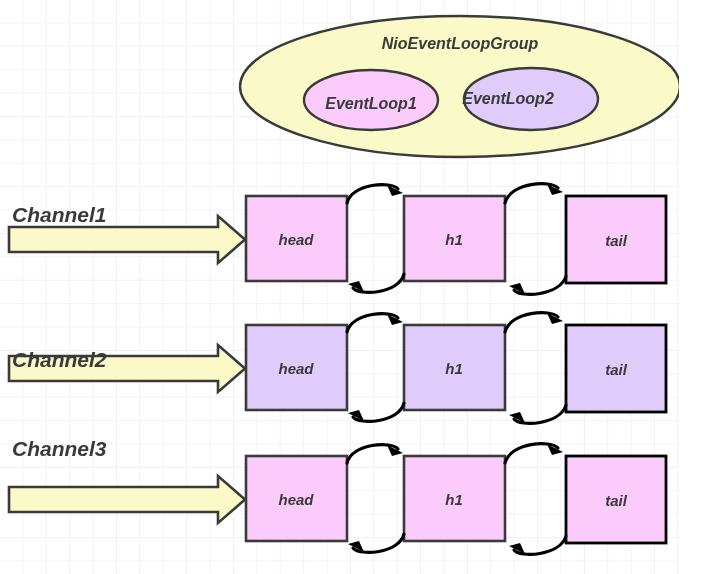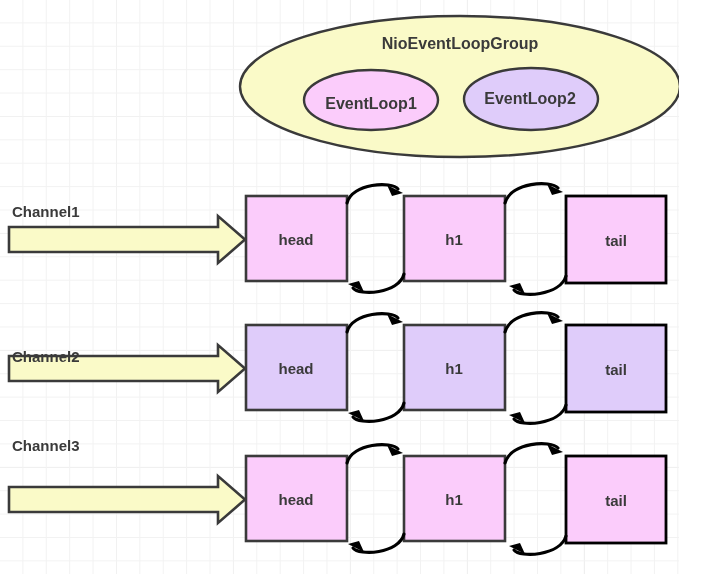--- a/index.html
+++ b/index.html
@@ -21,20 +21,21 @@
       linear-gradient(to right, #f2f2f2 1px, transparent 1px),
       linear-gradient(to bottom, #f2f2f2 1px, transparent 1px),
       linear-gradient(to right, #e6e6e6 1px, transparent 1px),
       linear-gradient(to bottom, #e6e6e6 1px, transparent 1px);
     background-size:
       23.4px 23.4px,
       23.4px 23.4px,
       117px 117px,
       117px 117px;
     background-position: -1px -1px, -1px -1px, -1px -1px, -1px -1px;
+    font-style: italic;
   }
   #vector-layer {
     position: absolute;
     left: 0;
     top: 0;
     width: 703px;
     height: 574px;
   }
   .lbl {
     position: absolute;
@@ -52,21 +53,21 @@
     font-size: 16px;
     text-align: center;
     transform: translate(-50%, -50%);
   }
   .group-title {
     font-size: 16px;
     text-align: center;
     transform: translate(-50%, -50%);
   }
   .channel-label {
-    font-size: 15px;
+    font-size: 21px;
   }
 </style>
 </head>
 <body>
 
 <div id="canvas">
 
   <svg id="vector-layer" viewBox="0 0 703 574" xmlns="http://www.w3.org/2000/svg">
 
     <ellipse cx="460" cy="86.5" rx="220" ry="70.5" fill="#FAFAC8" stroke="#3A3A3A" stroke-width="2.4"></ellipse>
@@ -135,21 +136,21 @@
       <polygon points="563,452 547,444 552,455" fill="#000000"></polygon>
       <path d="M566,536 C560,556 520,558 514,550" fill="none" stroke="#000000" stroke-width="3.1" stroke-linecap="round"></path>
       <polygon points="509,546 525,554 520,543" fill="#000000"></polygon>
     </g>
   </svg>
 
   <div class="lbl group-title" style="left:460px; top:44px;">NioEventLoopGroup</div>
 
   <div class="lbl ellipse-label" style="left:371px; top:104px;text-align:right;">EventLoop1</div>
 
-  <div class="lbl ellipse-label" style="left:530px; top:99px;">EventLoop2</div>
+  <div class="lbl ellipse-label" style="left:508px; top:99px;">EventLoop2</div>
 
   <div class="lbl channel-label" style="left:12px; top:203px;">Channel1</div>
   <div class="lbl box-label" style="left:296px; top:239px;">head</div>
   <div class="lbl box-label" style="left:454px; top:239px;">h1</div>
   <div class="lbl box-label" style="left:616px; top:240px;">tail</div>
 
   <div class="lbl channel-label" style="left:12px; top:332px;margin-top:16px;">Channel2</div>
   <div class="lbl box-label" style="left:296px; top:368px;">head</div>
   <div class="lbl box-label" style="left:454px; top:368px;">h1</div>
   <div class="lbl box-label" style="left:616px; top:369px;">tail</div>

